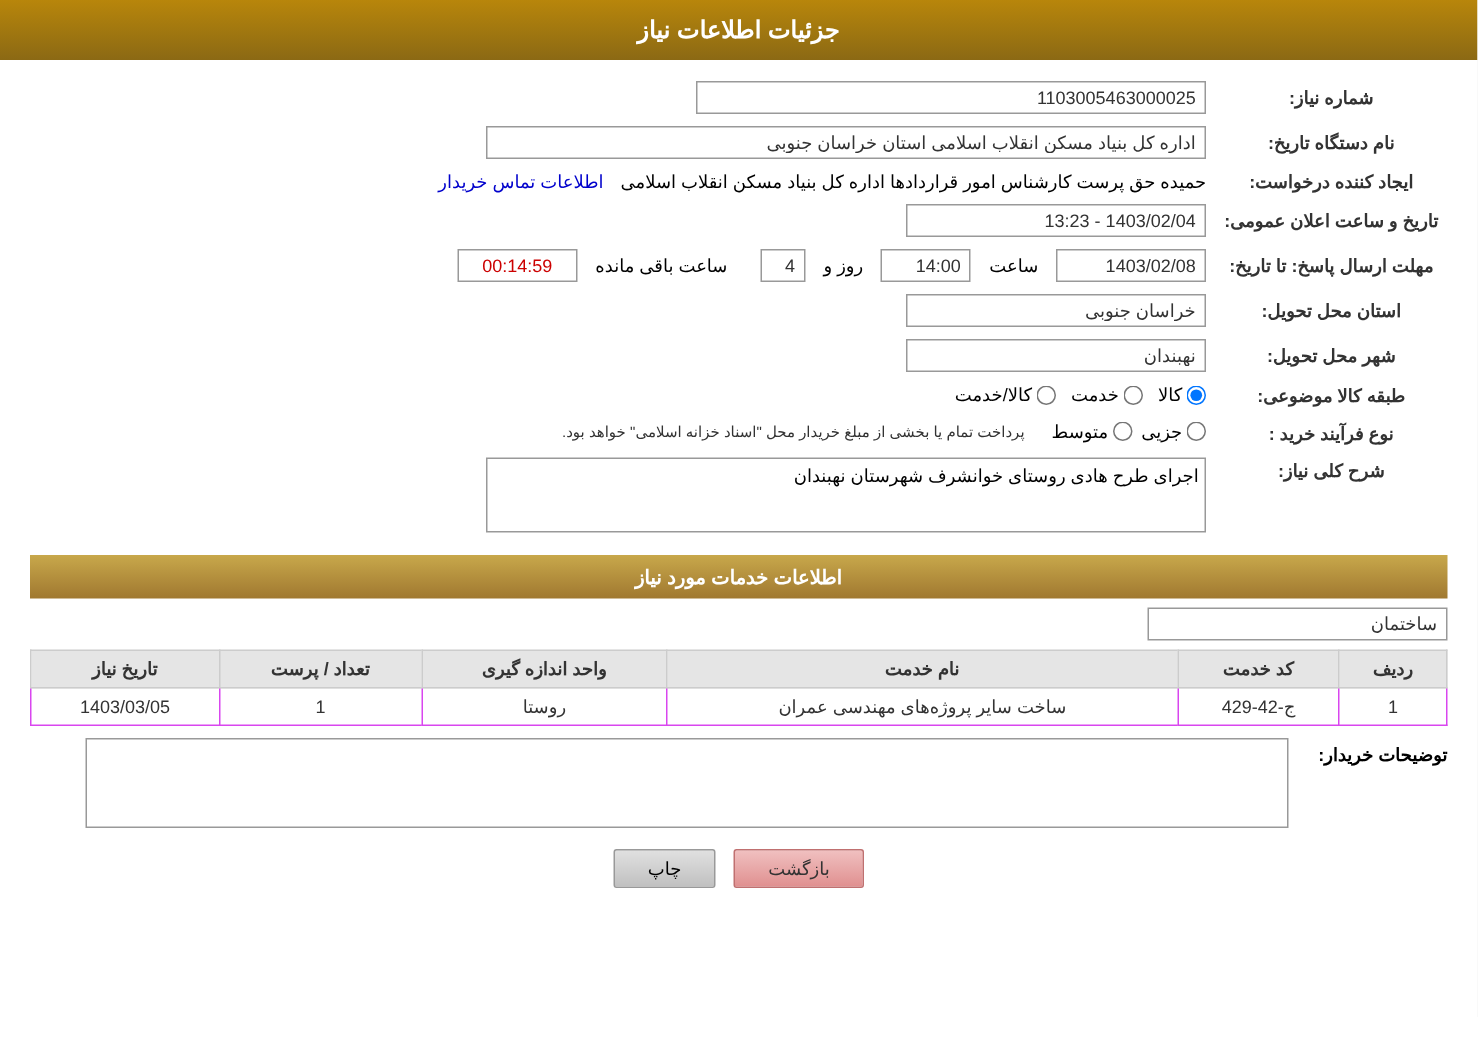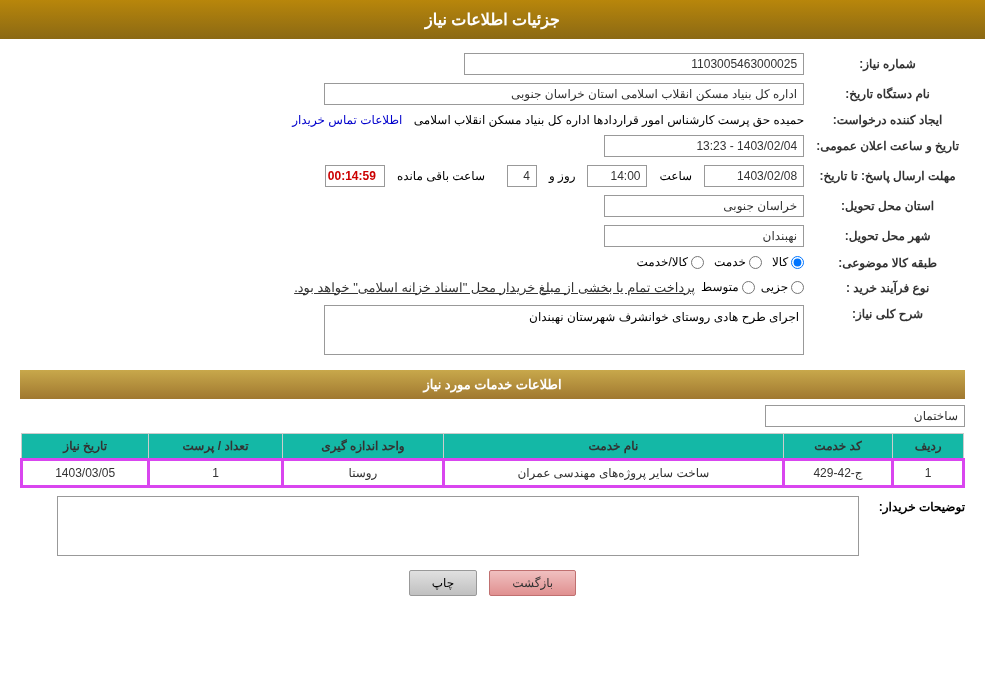--- a/index.html
+++ b/index.html
@@ -90,40 +90,40 @@
       align-items: center;
       gap: 8px;
       direction: rtl;
     }
     .timer-box {
       border: 1px solid #999;
       background: #fff;
       padding: 3px 8px;
       font-size: 12px;
       color: #cc0000;
-      font-weight: bold;
-      width: 60px;
+      font-weight: normal;
+      width: 80px;
       text-align: center;
     }
     .services-table {
       width: 100%;
       border-collapse: collapse;
       margin-top: 6px;
     }
     .services-table th {
-      background: #14b8a6;
+      background: #e5e5e5;
       border: 1px solid #ccc;
       padding: 5px 8px;
       text-align: center;
       font-size: 12px;
       font-weight: bold;
       color: #333;
     }
     .services-table td {
-      border: 3px solid #d946ef;
+      border: 1px solid #d946ef;
       padding: 5px 8px;
       text-align: center;
       font-size: 12px;
       color: #333;
     }
     .services-table tr:nth-child(even) td {
       background: #f9f7f3;
     }
     .textarea-box {
       width: 100%;
@@ -275,21 +275,21 @@
         <td class="value-cell">
           <div class="radio-group" style="flex-wrap:wrap; gap:6px;">
             <label class="radio-item">
               <input type="radio" name="purchase_type" style=""> 
                   <span>جزیی</span>
             </label>
             <label class="radio-item">
               <input type="radio" name="purchase_type" style=""> 
                   <span>متوسط</span>
             </label>
-            <span style="font-size:13px; color:#333; margin-right:0;text-decoration:underline;">پرداخت تمام یا بخشی از مبلغ خریدار محل "اسناد خزانه اسلامی" خواهد بود.</span>
+            <span style="font-size:10px; color:#333; margin-right:12px;">پرداخت تمام یا بخشی از مبلغ خریدار محل "اسناد خزانه اسلامی" خواهد بود.</span>
           </div>
         </td>
       </tr>
 
       <tr>
         <td class="label-cell" style="vertical-align:top; padding-top:6px;">شرح کلی نیاز:</td>
         <td class="value-cell">
           <textarea class="textarea-box" style="height: 50px; width: 480px; text-align: right;">اجرای طرح هادی روستای خوانشرف شهرستان نهبندان</textarea>
         </td>
       </tr>

